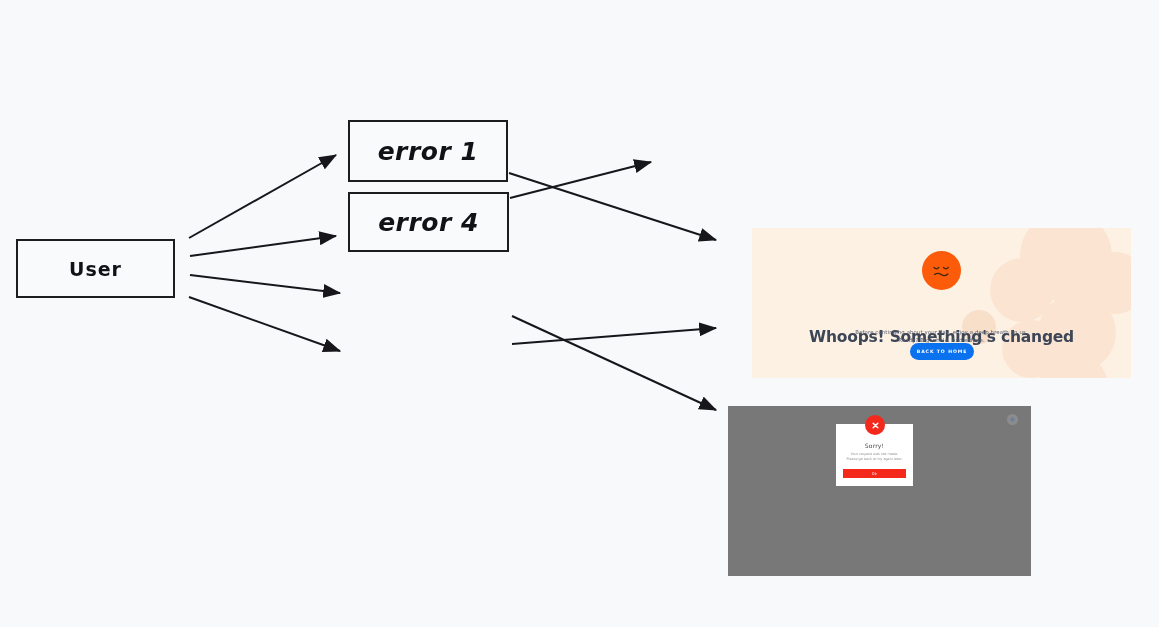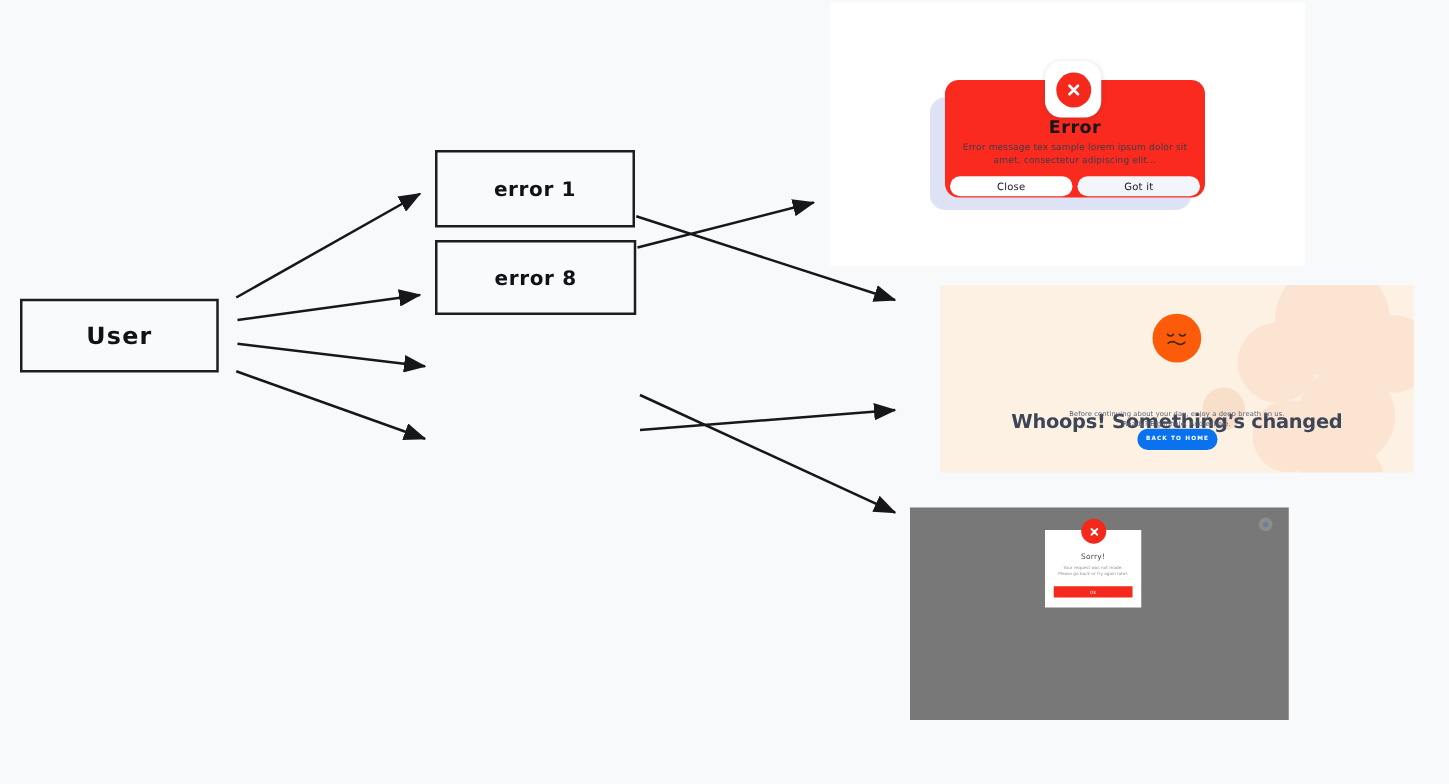--- a/index.html
+++ b/index.html
@@ -37,22 +37,23 @@
     position: absolute;
     box-sizing: border-box;
     background: #f8fafb;
     border: 2.5px solid #1d1d1d;
     display: flex;
     align-items: center;
     justify-content: center;
   }
   .flow-box .flow-label {
     font-family: "DejaVu Sans", sans-serif;
-    font-size: 16px;
+    font-size: 25px;
     font-weight: 700;
+    font-style: italic;
     letter-spacing: 0.5px;
     color: #111217;
   }
   #box-user { left: 16px; top: 239px; width: 159px; height: 59px; }
   #box-user .flow-label { font-style: normal; font-size: 19px; letter-spacing: 1px; }
   #box-error-1 { left: 348px; top: 120px; width: 160px; height: 62px; }
   #box-error-2 { left: 348px; top: 192px; width: 161px; height: 60px; }
   #box-error-3 { left: 352px; top: 263px; width: 159px; height: 57px; }
   #box-error-4 { left: 352px; top: 336px; width: 159px; height: 55px; }
 
@@ -316,46 +317,25 @@
 
   <div class="flow-box" id="box-user">
     <span class="flow-label">User</span>
   </div>
 
   <div class="flow-box" id="box-error-1">
     <span class="flow-label">error 1</span>
   </div>
 
   <div class="flow-box" id="box-error-2">
-    <span class="flow-label">error 8</span>
-  </div>
-
-
-
-  <div id="panel-error-dialog">
-    <div class="err-shadow-card"></div>
-    <div class="err-dialog"></div>
-
-    <div class="err-badge">
-      <span class="x-circle">
-        <svg width="16" height="16" viewBox="0 0 16 16" aria-hidden="true">
-          <path d="M4.6 4.6 L11.4 11.4 M11.4 4.6 L4.6 11.4" stroke="#ffffff" stroke-width="2.1" stroke-linecap="round"></path>
-        </svg>
-      </span>
-    </div>
-
-    <div class="err-title">Error</div>
-
-    <div class="err-msg">Error message tex sample lorem ipsum dolor sit amet, consectetur adipiscing elit...</div>
-
-    <div class="err-actions">
-      <div class="err-btn primary">Close</div>
-      <div class="err-btn secondary">Got it</div>
-    </div>
-  </div>
+    <span class="flow-label">error 4</span>
+  </div>
+
+
+
 
   <div id="panel-whoops">
     <div class="whoops-blobs">
       <div class="blob" style="left:268px; top:-18px; width:92px; height:92px;"></div>
       <div class="blob" style="left:238px; top:30px; width:64px; height:64px;"></div>
       <div class="blob" style="left:286px; top:66px; width:78px; height:78px;"></div>
       <div class="blob" style="left:250px; top:92px; width:58px; height:58px;"></div>
       <div class="blob" style="left:332px; top:24px; width:62px; height:62px;"></div>
       <div class="blob" style="left:286px; top:124px; width:70px; height:70px;"></div>
       <div class="blob" style="left:210px; top:82px; width:34px; height:34px; background:#f7dfca;"></div>

